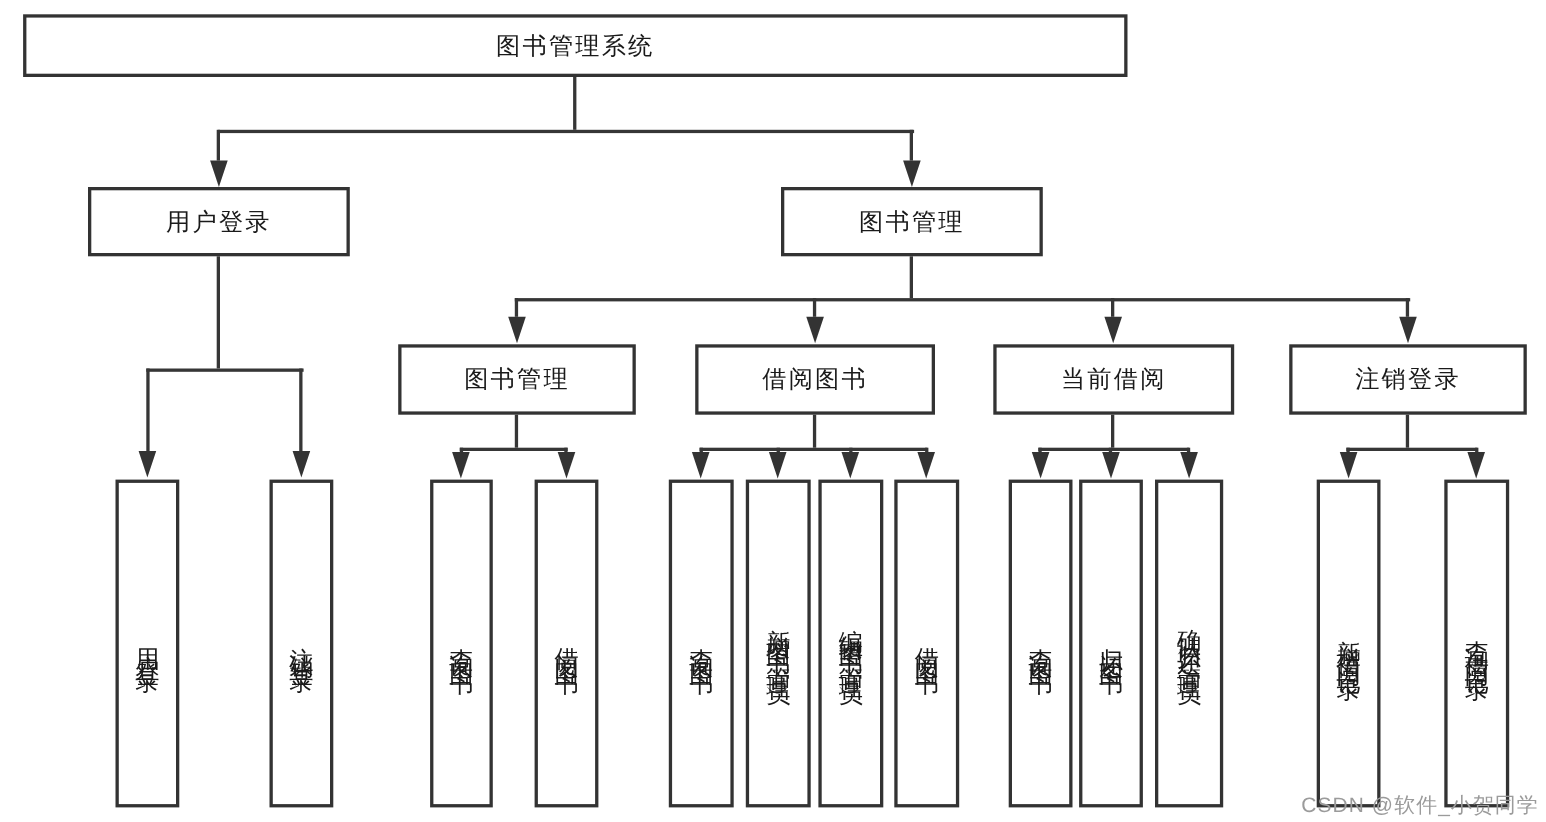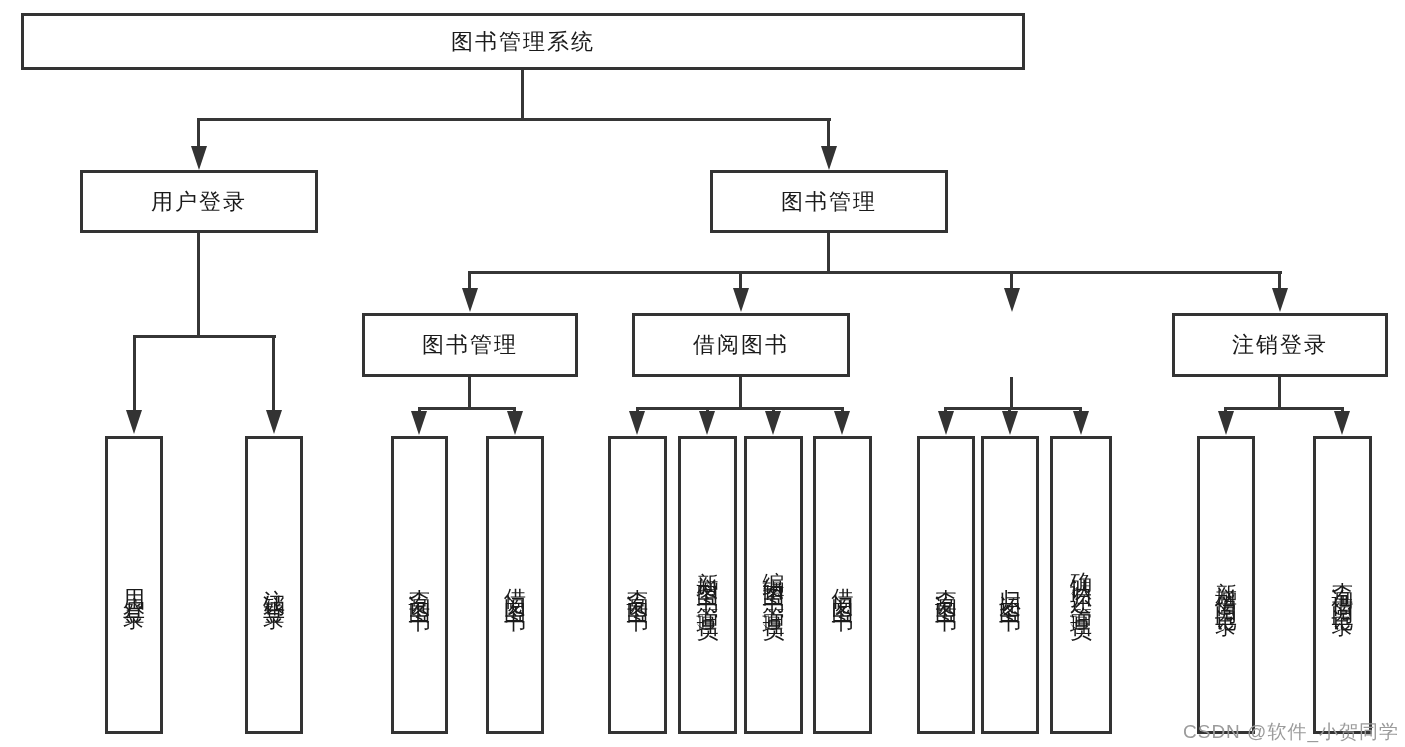--- a/index.html
+++ b/index.html
@@ -69,20 +69,23 @@
   <i class="vl" style="left:1010px;top:271px;height:17px;"></i>
   <i class="ar" style="left:1004px;top:288px;"></i>
   <i class="vl" style="left:1278px;top:271px;height:17px;"></i>
   <i class="ar" style="left:1272px;top:288px;"></i>
 
   <div class="box" style="left:362px;top:313px;width:216px;height:64px;">
     <span class="label">图书管理</span>
   </div>
   <div class="box" style="left:632px;top:313px;width:218px;height:64px;">
     <span class="label">借阅图书</span>
+  </div>
+  <div class="box" style="left:903px;top:313px;width:219px;height:64px;">
+    <span class="label">当前借阅</span>
   </div>
   <div class="box" style="left:1172px;top:313px;width:216px;height:64px;">
     <span class="label">注销登录</span>
   </div>
 
   <i class="vl" style="left:468px;top:377px;height:30px;"></i>
   <i class="hl" style="left:418px;top:407px;width:98px;"></i>
   <i class="vl" style="left:418px;top:407px;height:6px;"></i>
   <i class="ar" style="left:411px;top:411px;"></i>
   <i class="vl" style="left:513px;top:407px;height:6px;"></i>

